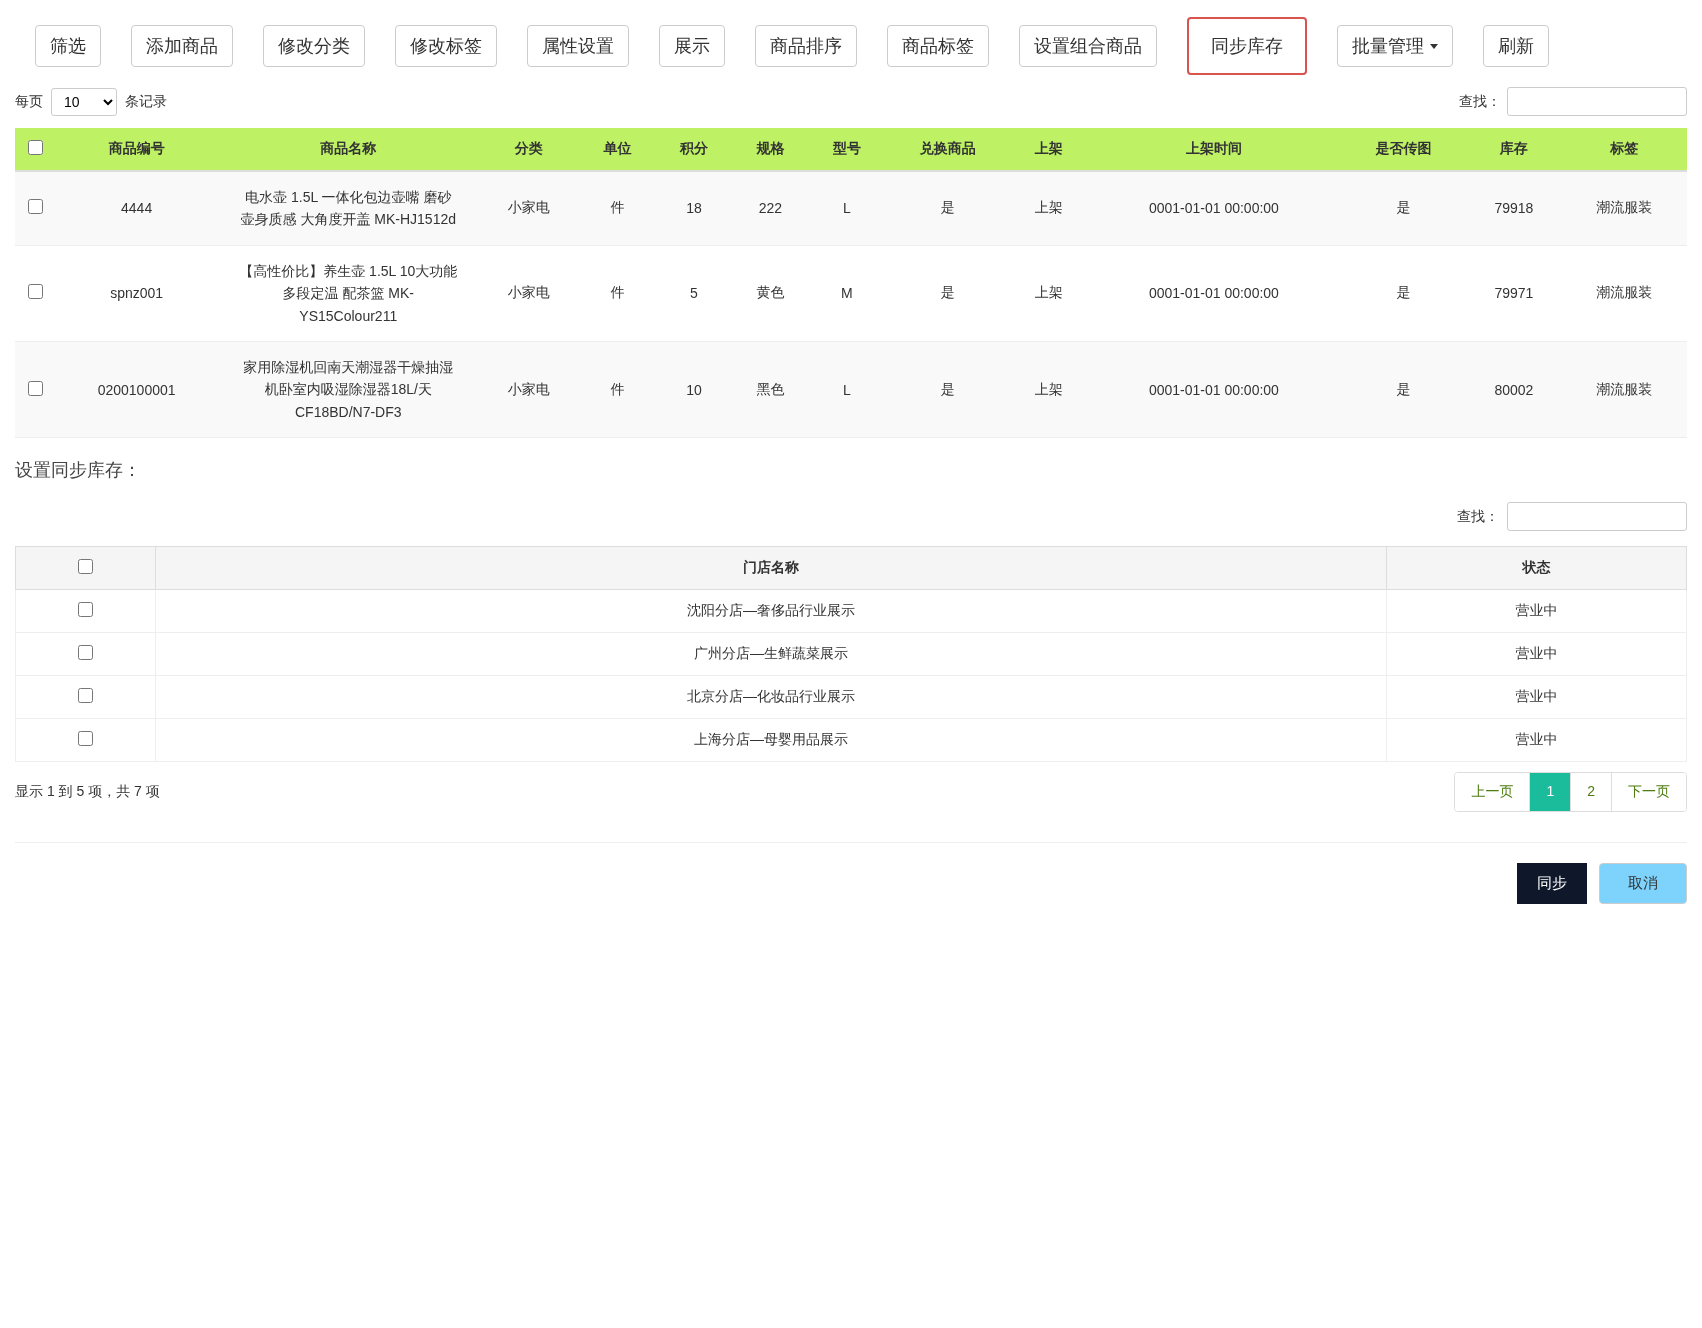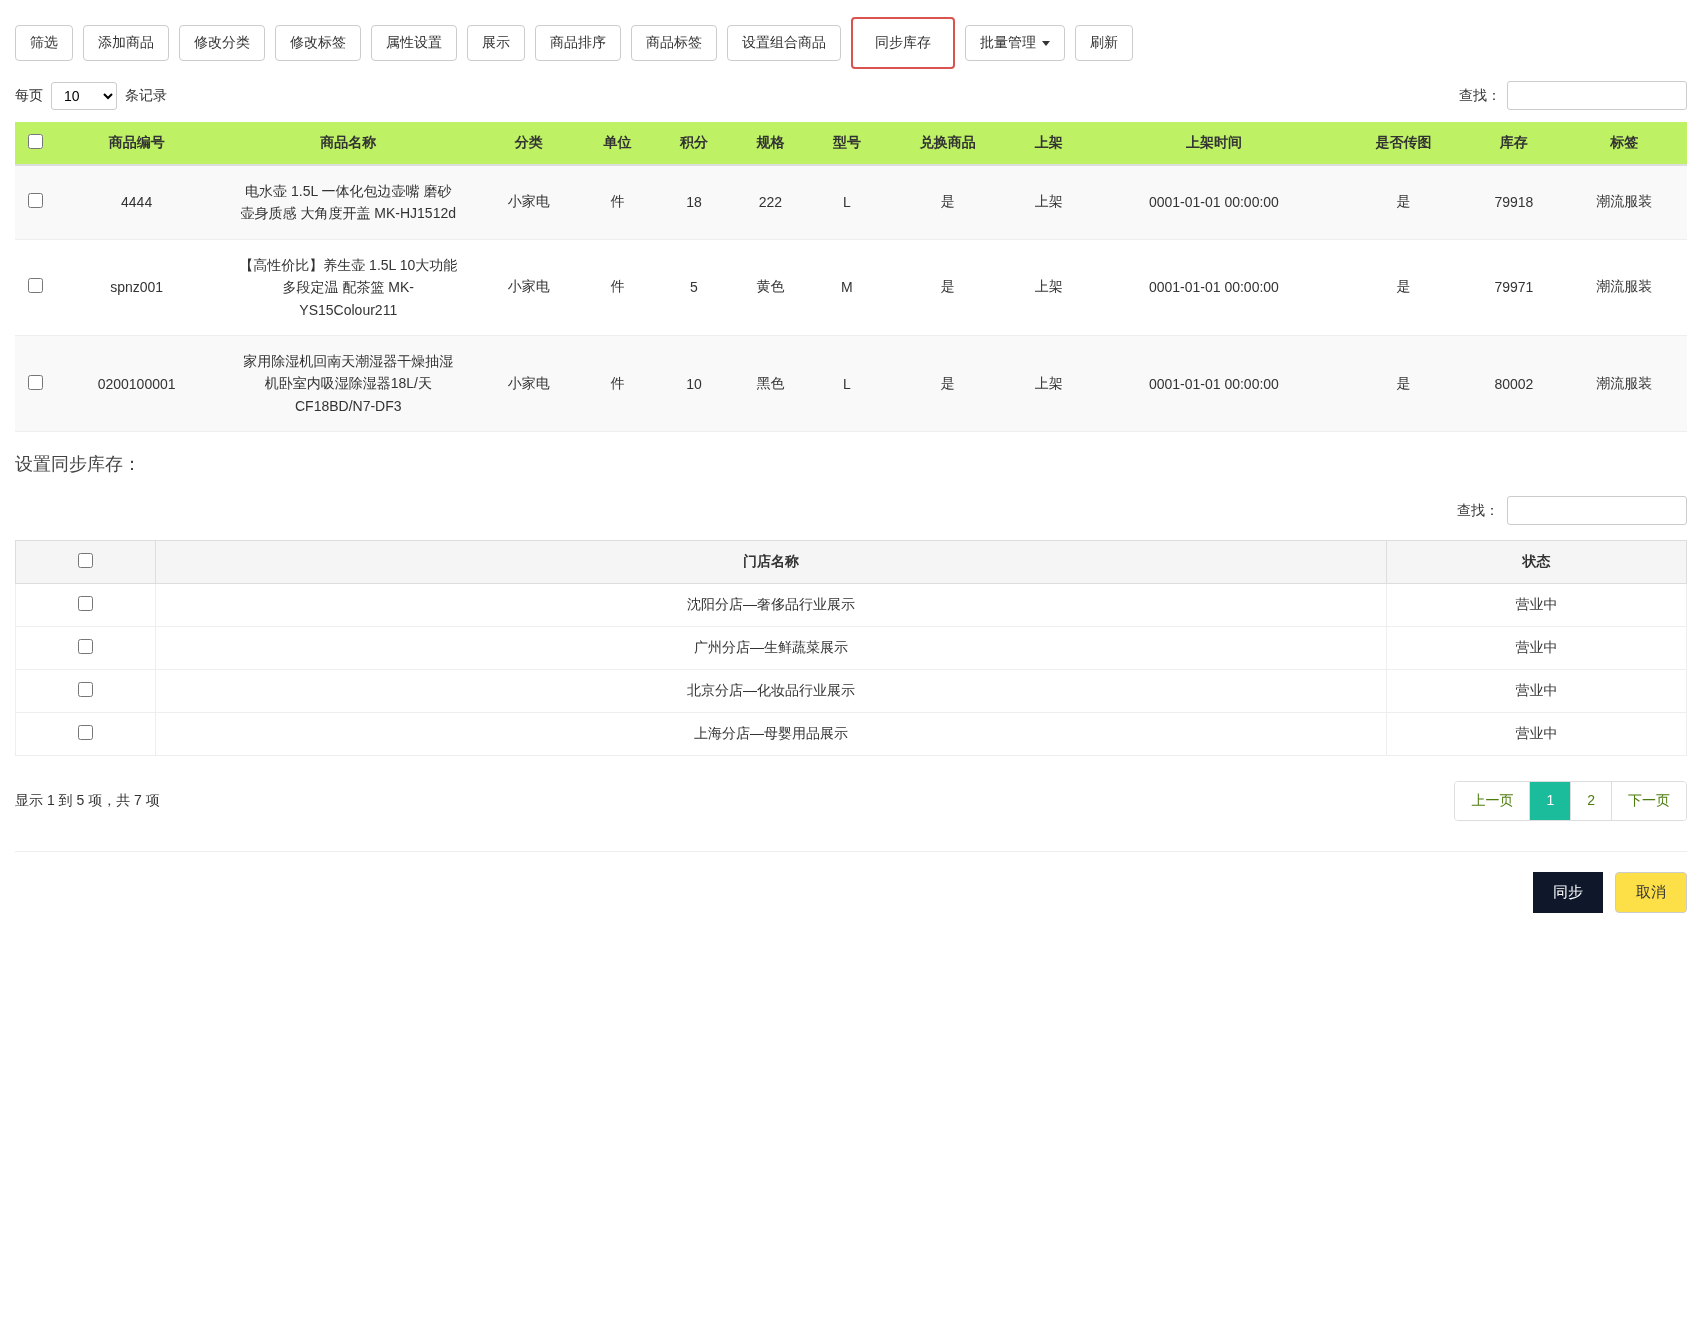--- a/index.html
+++ b/index.html
@@ -18,23 +18,24 @@
       padding-top: 15px;
     }
     .btn {
       display: inline-flex;
       align-items: center;
       padding: 8px 14px;
       background: #fff;
       border: 1px solid #ccc;
       border-radius: 4px;
       cursor: pointer;
-      font-size: 14px;
+      font-size: 18px;
       color: #333;
       white-space: nowrap;
+      margin-left: 20px;
     }
     .btn.highlighted {
       border: 2px solid #d9534f;
       padding: 14px 22px;
       margin-top: -8px;
       margin-bottom: -8px;
     }
     .btn.dropdown::after {
       content: "";
       display: inline-block;
@@ -102,21 +103,21 @@
     .store-search-row {
       display: flex;
       justify-content: flex-end;
       align-items: center;
       gap: 8px;
       margin-bottom: 15px;
     }
     table.store-table {
       width: 100%;
       border-collapse: collapse;
-      margin-bottom: 25px;
+      margin-bottom: 10px;
       border-radius: 23px;
     }
     table.store-table th {
       background: #f5f5f5;
       padding: 12px 8px;
       text-align: center;
       border: 1px solid #ddd;
       font-weight: bold;
     }
     table.store-table td {
@@ -158,22 +159,22 @@
     .btn-primary {
       padding: 10px 20px;
       background: #0f172a;
       color: #fff;
       border: none;
       border-radius: 0;
       cursor: pointer;
       font-size: 15px;
     }
     .btn-default {
-      padding: 10px 20px;
-      background: #fde047;
+      padding: 10px 28px;
+      background: #7dd3fc;
       color: #333;
       border: 1px solid #ccc;
       border-radius: 4px;
       cursor: pointer;
       font-size: 15px;
     }
     input[type="checkbox"] {
       width: 15px;
       height: 15px;
       cursor: pointer;

